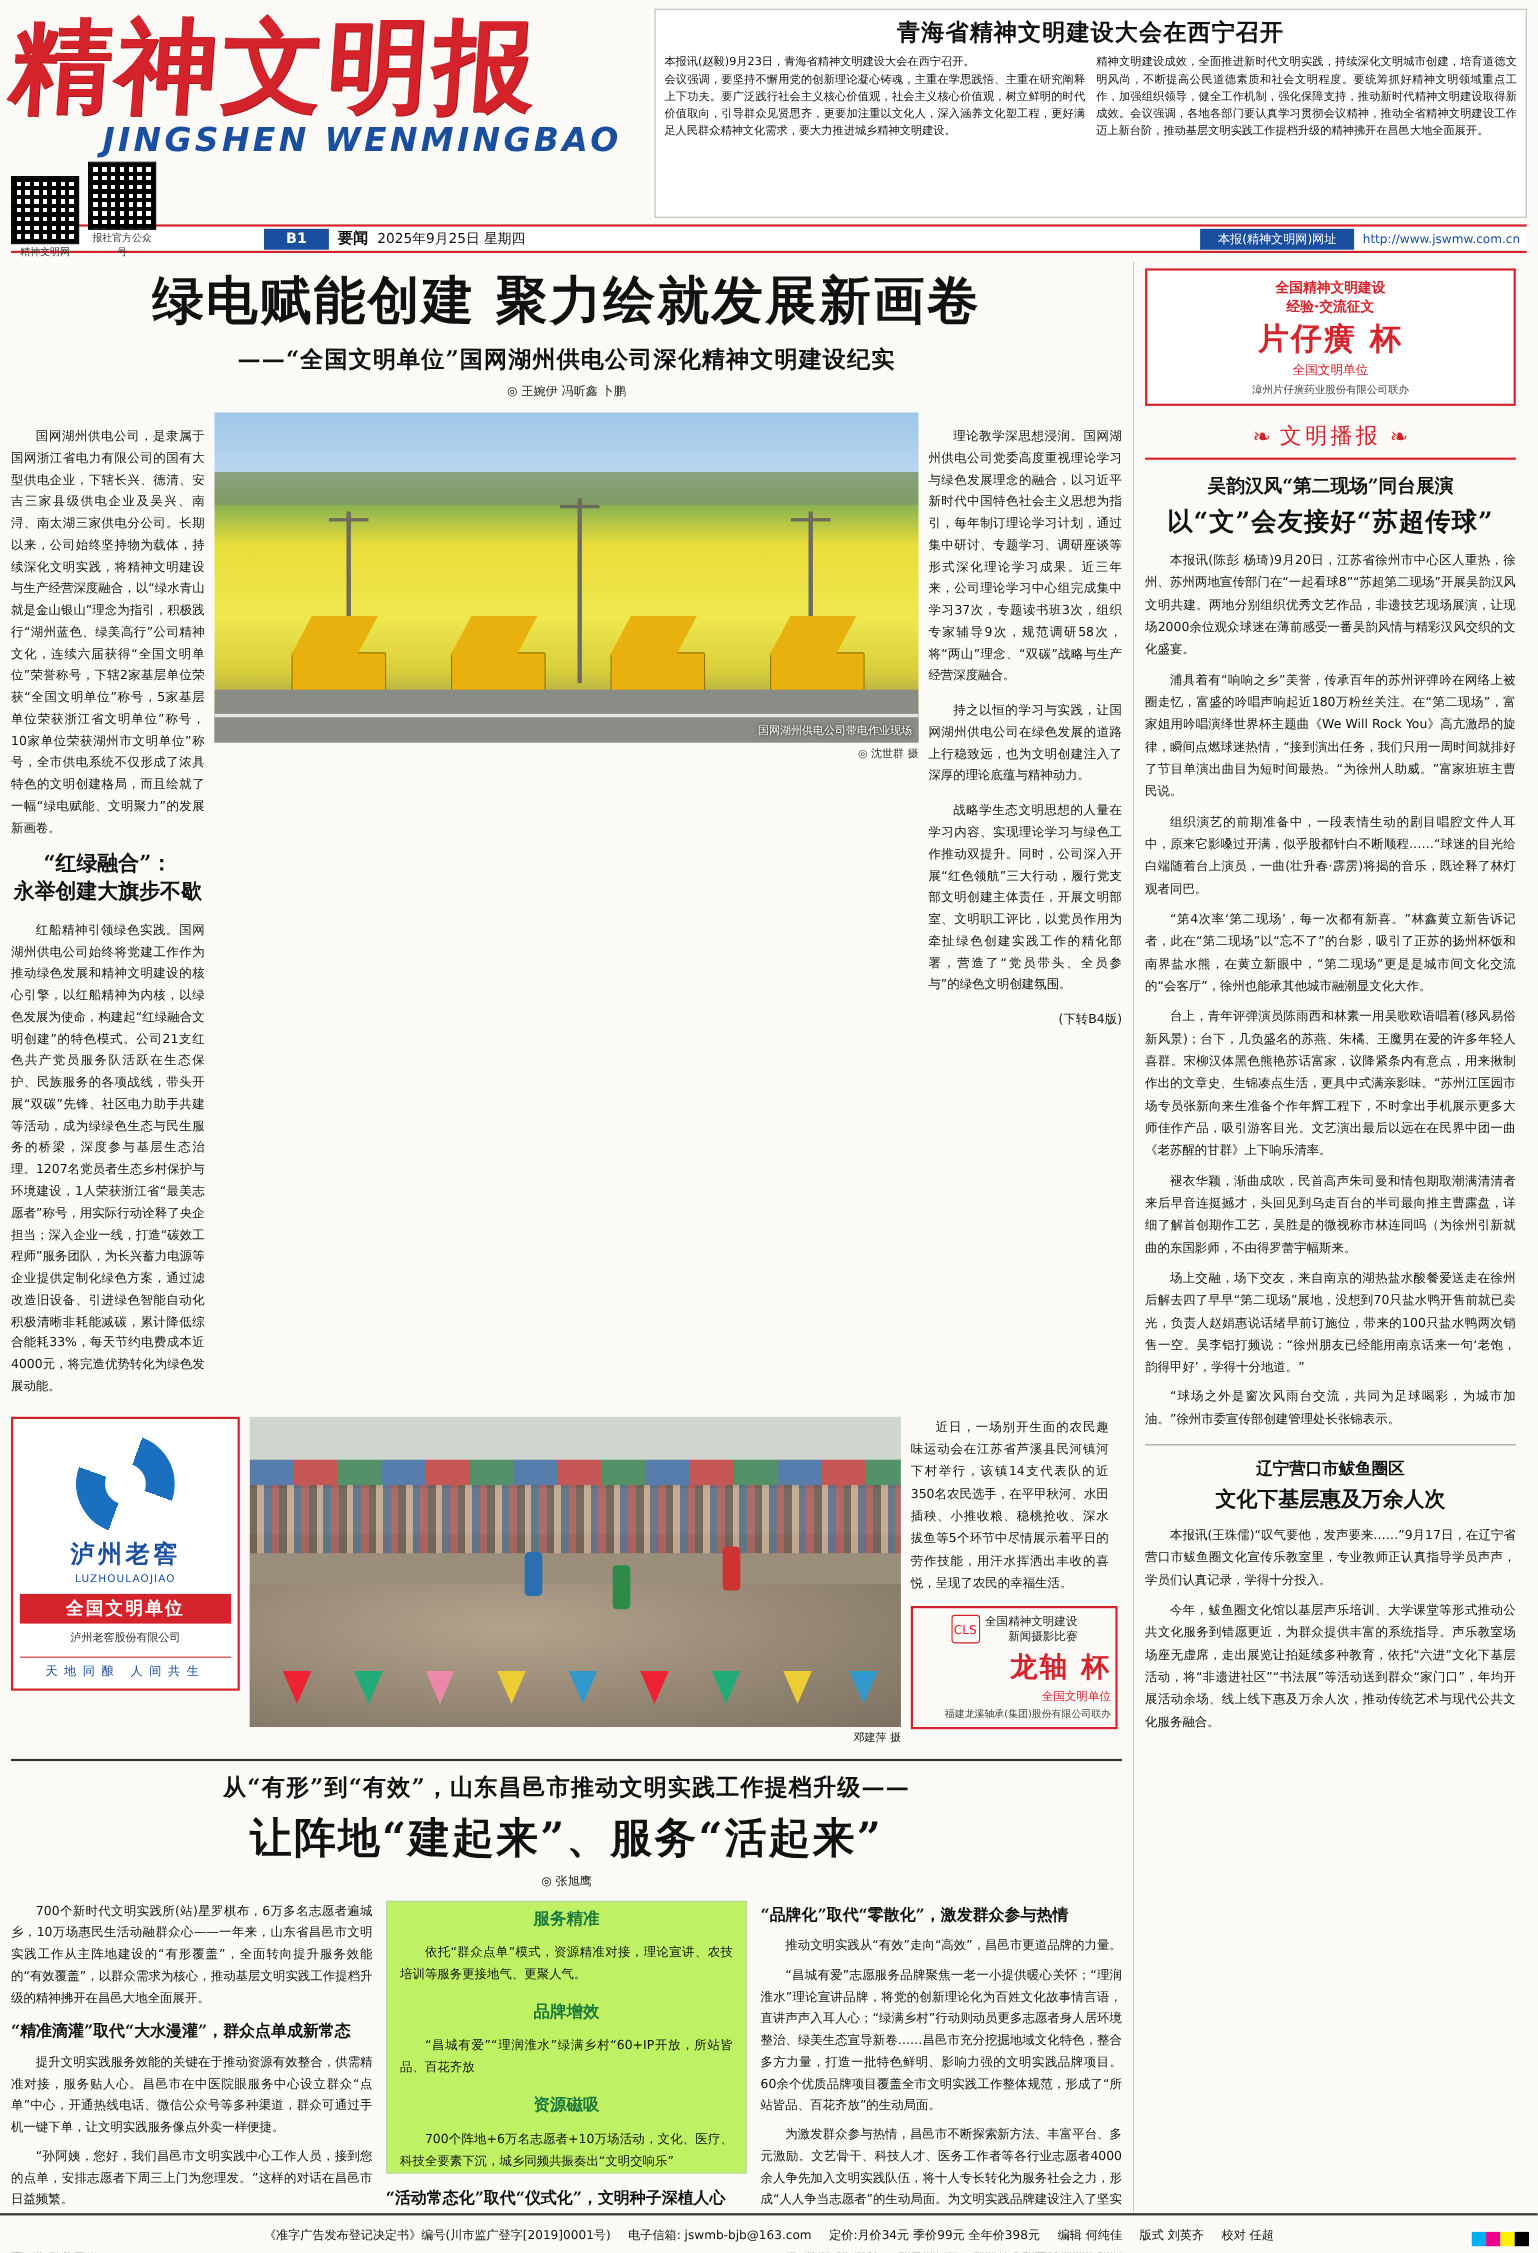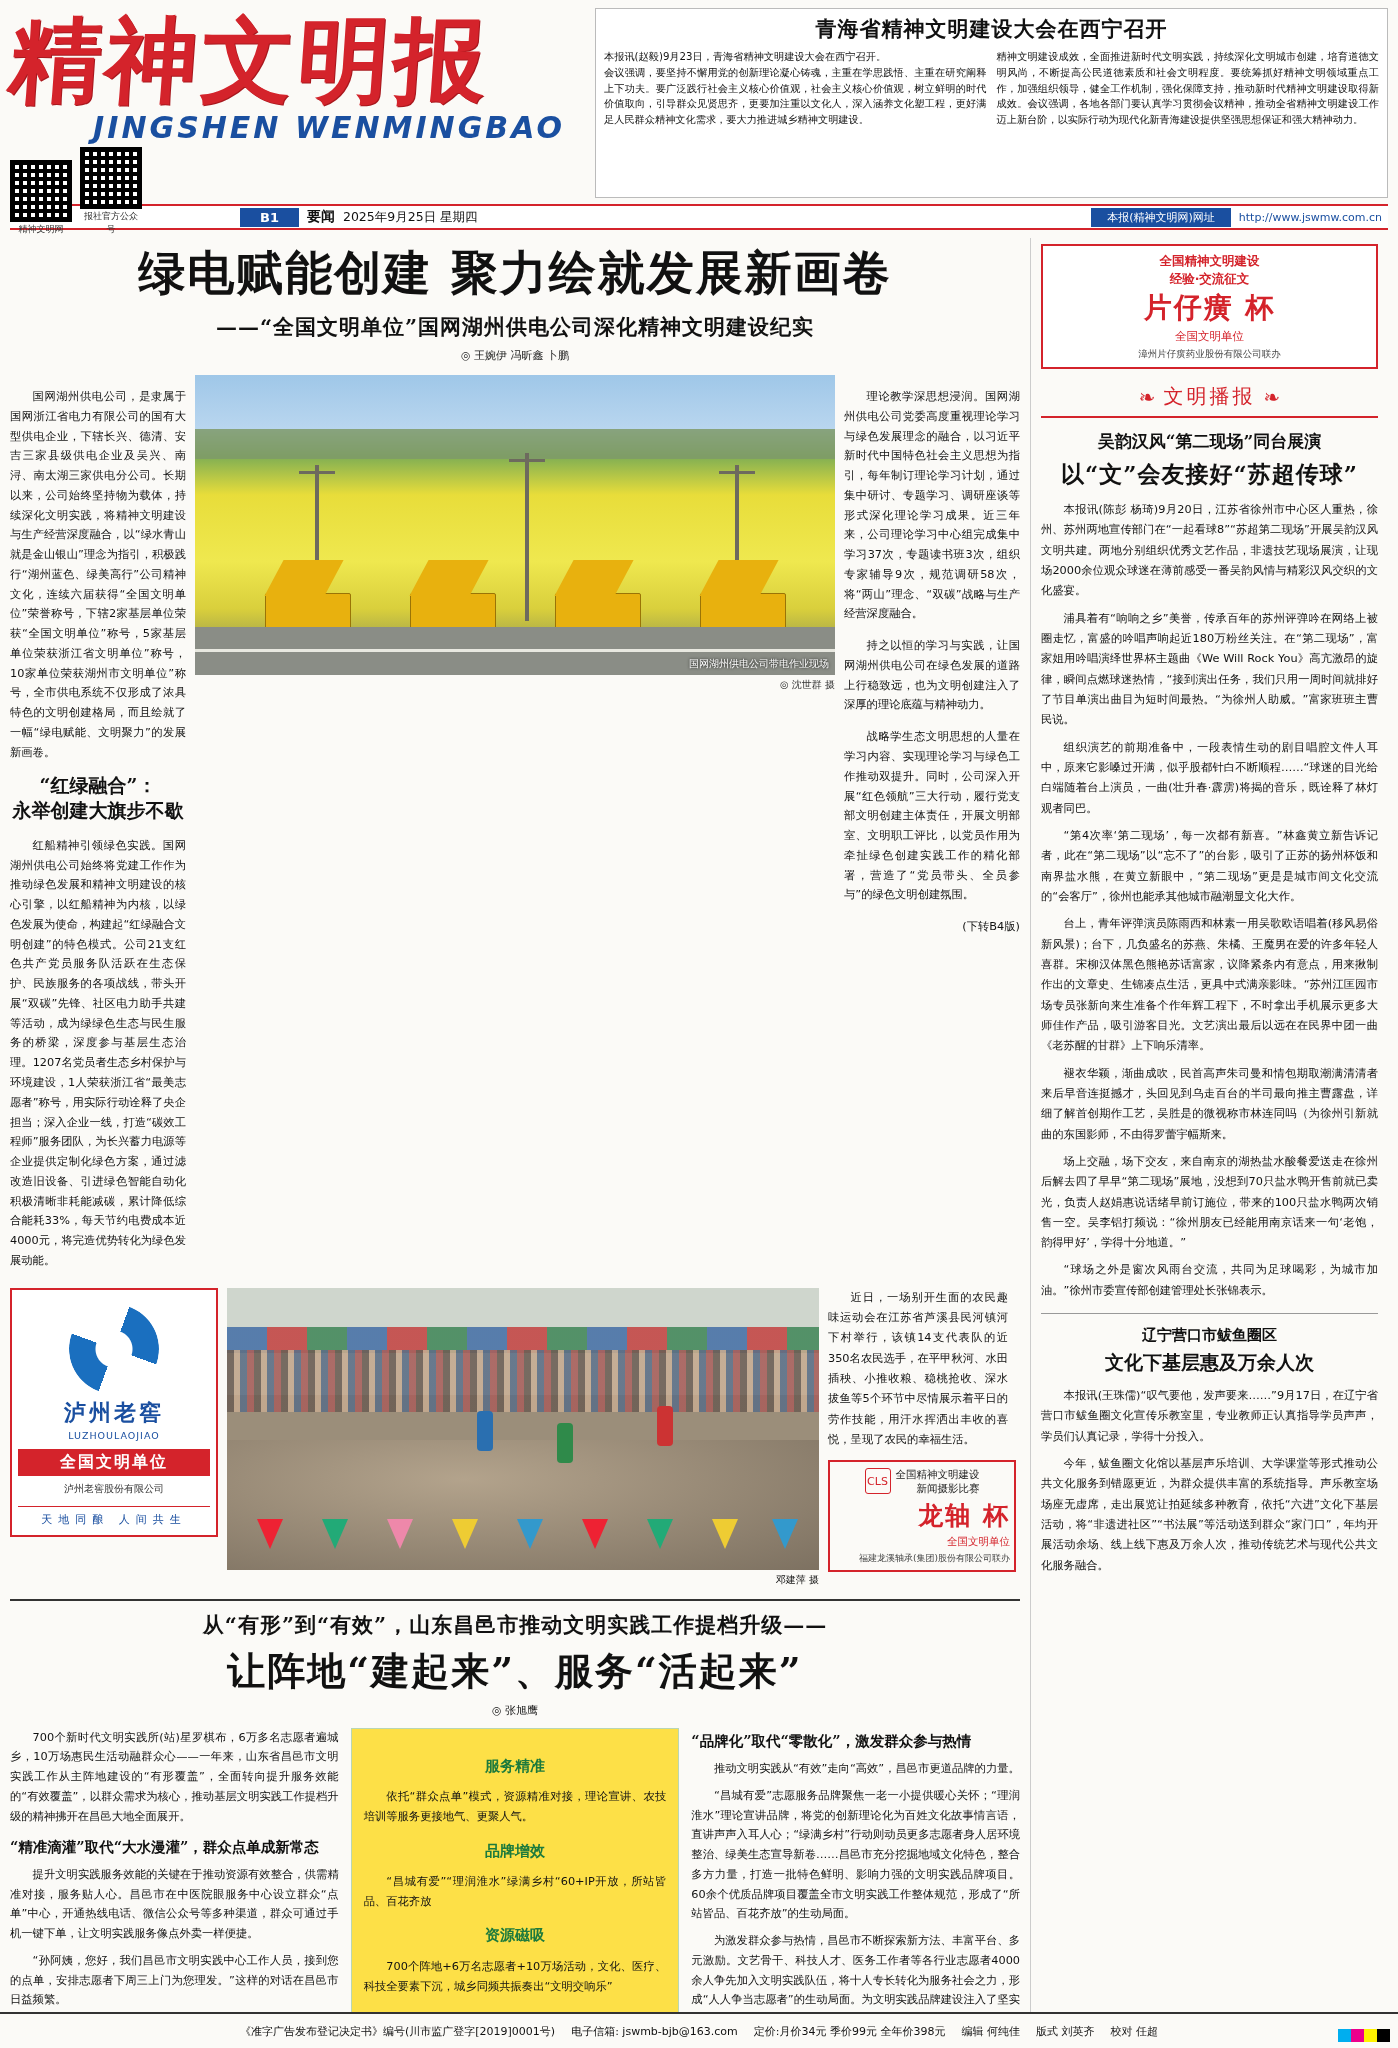--- a/index.html
+++ b/index.html
@@ -158,21 +158,21 @@
 
   
   .bottom { margin-top:12px; border-top:2px solid #333; padding-top:10px; }
   .b-kicker { text-align:center; font-family:"DejaVu Serif",serif; font-weight:bold; font-size:21px; letter-spacing:1px;}
   .b-head { text-align:center; font-family:"DejaVu Serif",serif; font-weight:bold; font-size:38px; letter-spacing:2px; margin-top:7px;}
   .b-by { text-align:center; font-size:11px; margin-top:6px;}
   .b-cols { display:flex; gap:12px; margin-top:10px; font-size:11.3px; line-height:1.75; text-align:justify;}
   .b-cols > div { flex:1; }
   .b-cols p { margin:0 0 7px; text-indent:2em; }
   .b-sub { font-family:"DejaVu Serif",serif; font-weight:bold; font-size:14.5px; margin:6px 0 6px; text-indent:0 !important;}
-  .greenbox { background:#fde047; border:1px solid #b9d6b4; padding:22px 12px; }
+  .greenbox { background:#bef264; border:1px solid #b9d6b4; padding:0 12px; }
   .gb-h { text-align:center; color:#1d7a3c; font-weight:bold; font-size:15px; margin:2px 0 8px; }
   .gb-p { font-size:11.3px; line-height:1.8; text-indent:2em; margin:0 0 10px; }
 
   
   .side-banner { display:flex; align-items:center; justify-content:center; gap:8px; border-bottom:2px solid #d4232b; padding-bottom:6px; }
   .sb-icon { color:#d4232b; font-size:20px; }
   .sb-text { color:#d4232b; font-family:"DejaVu Serif",serif; font-weight:normal; font-size:20px; letter-spacing:3px;}
   .s-h1 { text-align:center; font-family:"DejaVu Serif",serif; font-weight:bold; font-size:17px; margin-top:12px;}
   .s-h2 { text-align:center; font-family:"DejaVu Serif",serif; font-weight:bold; font-size:23px; margin-top:6px; letter-spacing:1px;}
   .s-body { font-size:11.3px; line-height:1.8; text-align:justify; margin-top:10px; }
@@ -208,21 +208,21 @@
           <div class="qr"></div>
           <div class="qr-cap">报社官方公众号</div>
         </div>
       </div>
     </div>
     <div class="mh-right">
       <div class="mh-r-title">青海省精神文明建设大会在西宁召开</div>
       <div class="mh-r-cols">
         <div style="white-space:pre-line">本报讯(赵毅)9月23日，青海省精神文明建设大会在西宁召开。
 会议强调，要坚持不懈用党的创新理论凝心铸魂，主重在学思践悟、主重在研究阐释上下功夫。要广泛践行社会主义核心价值观，社会主义核心价值观，树立鲜明的时代价值取向，引导群众见贤思齐，更要加注重以文化人，深入涵养文化塑工程，更好满足人民群众精神文化需求，要大力推进城乡精神文明建设。</div>
-        <div>精神文明建设成效，全面推进新时代文明实践，持续深化文明城市创建，培育道德文明风尚，不断提高公民道德素质和社会文明程度。要统筹抓好精神文明领域重点工作，加强组织领导，健全工作机制，强化保障支持，推动新时代精神文明建设取得新成效。会议强调，各地各部门要认真学习贯彻会议精神，推动全省精神文明建设工作迈上新台阶，以实际行动为现代化新青海建设提供坚强思想保证和强大精神动力。</div>
+        <div>精神文明建设成效，全面推进新时代文明实践，持续深化文明城市创建，培育道德文明风尚，不断提高公民道德素质和社会文明程度。要统筹抓好精神文明领域重点工作，加强组织领导，健全工作机制，强化保障支持，推动新时代精神文明建设取得新成效。会议强调，各地各部门要认真学习贯彻会议精神，推动全省精神文明建设工作迈上新台阶，推动基层文明实践工作提档升级的精神拂开在昌邑大地全面展开。</div>
       </div>
     </div>
   </div>
 
   <div class="datebar">
     <div class="db-left">
       <span class="db-badge">B1</span>
       <span class="db-sec">要闻</span>
       <span class="db-date">2025年9月25日 星期四</span>
     </div>

